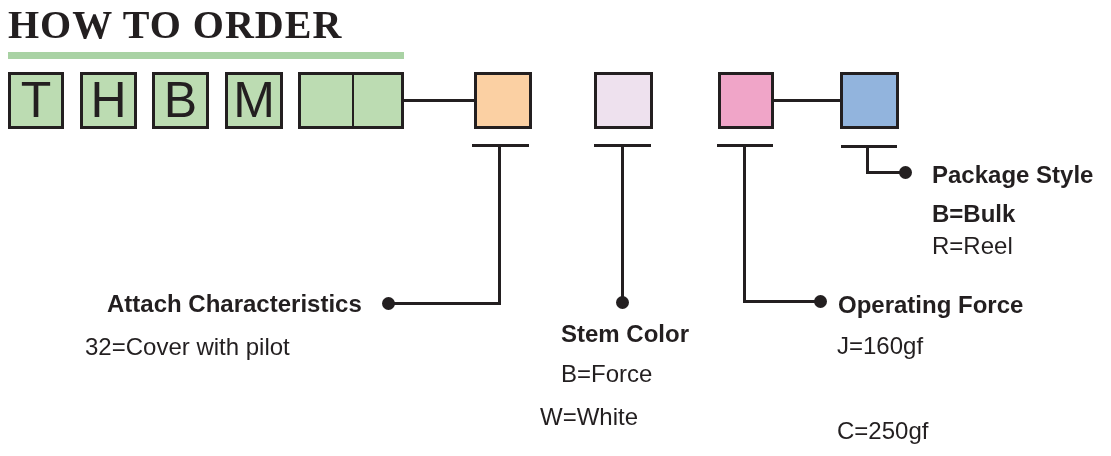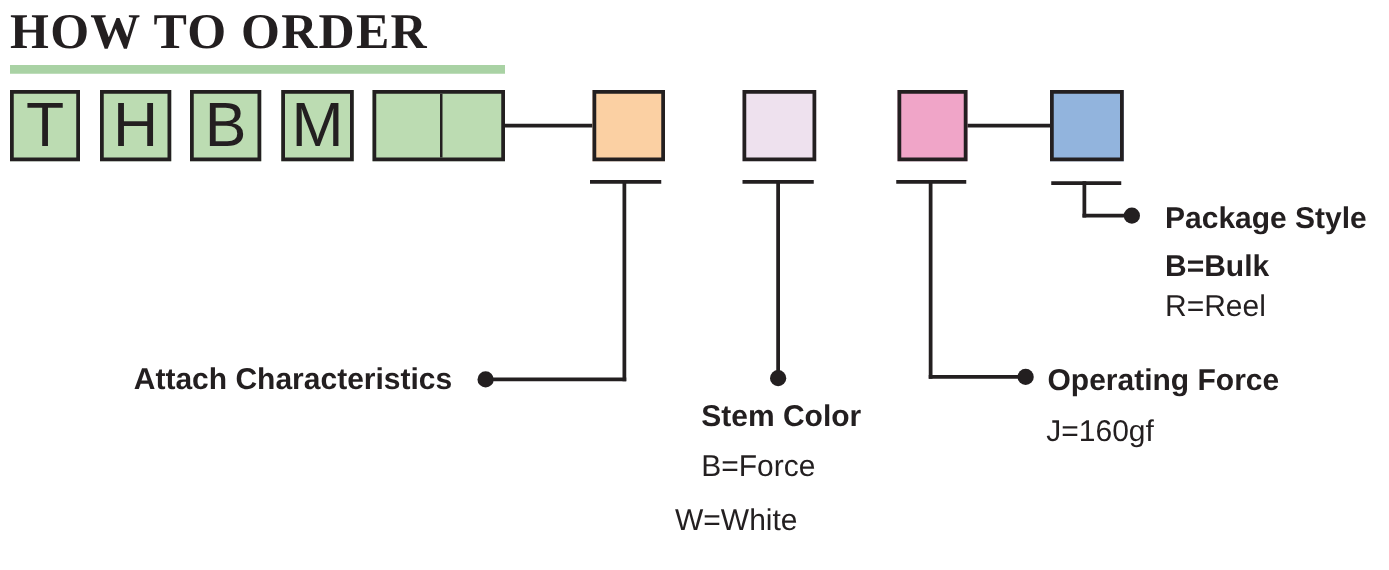--- a/index.html
+++ b/index.html
@@ -77,25 +77,27 @@
   <div class="abs vline" style="left:743px;top:144px;width:3px;height:159px;"></div>
   <div class="abs hline" style="left:743px;top:300px;width:76px;height:3px;"></div>
   <div class="abs dot" style="left:814px;top:295px;"></div>
 
   <div class="abs hline" style="left:841px;top:145px;width:56px;height:3px;"></div>
   <div class="abs vline" style="left:866px;top:145px;width:3px;height:29px;"></div>
   <div class="abs hline" style="left:866px;top:171px;width:38px;height:3px;"></div>
   <div class="abs dot" style="left:899px;top:166px;"></div>
 
   <div class="abs label" style="left:107px;top:291px;">Attach Characteristics</div>
+  <div class="abs option" style="left:85px;top:334px;">32=Cover with pilot</div>
 
   <div class="abs label" style="left:561px;top:321px;">Stem Color</div>
   <div class="abs option" style="left:561px;top:361px;">B=Force</div>
   <div class="abs option" style="left:540px;top:404px;">W=White</div>
 
   <div class="abs label" style="left:802px;top:292px;margin-left:36px;">Operating Force</div>
   <div class="abs option" style="left:837px;top:333px;">J=160gf</div>
+  <div class="abs option" style="left:837px;top:418px;">C=250gf</div>
 
   <div class="abs label" style="left:932px;top:162px;">Package Style</div>
   <div class="abs option" style="left:932px;top:201px;font-weight:bold;">B=Bulk</div>
   <div class="abs option" style="left:932px;top:233px;">R=Reel</div>
 
 </div>
 
 </body></html>

